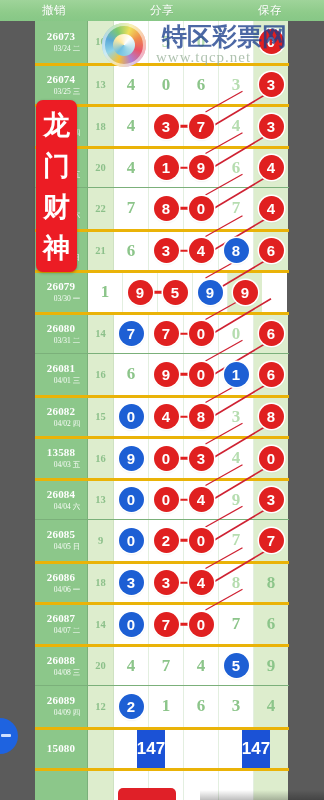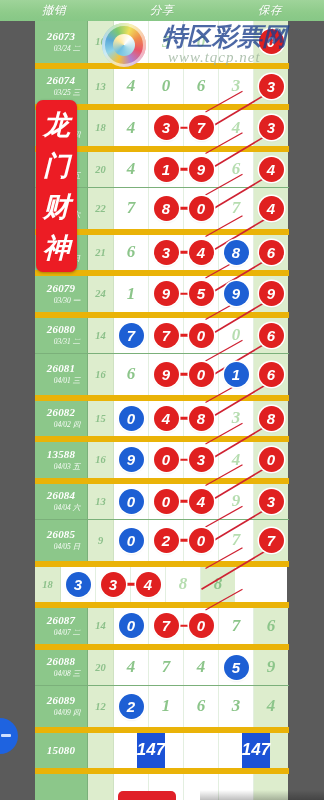--- a/index.html
+++ b/index.html
@@ -1,21 +1,21 @@
 <!DOCTYPE html>
 <html><head>
 <meta charset="utf-8">
 <style>
   * { box-sizing: border-box; margin:0; padding:0; }
   html,body {
     width:324px; height:800px; overflow:hidden;
     background:#5b5b5b;
     font-family:"Liberation Sans", sans-serif;
   }
-  #app { position:relative; width:324px; height:800px; background:#5b5b5b;font-style:italic; }
+  #app { position:relative; width:324px; height:800px; background:#5b5b5b; }
 
   
   .toolbar {
     position:absolute; top:0; left:0; width:324px; height:21px;
     background:linear-gradient(180deg,#9fd49a 0%, #8ecb8a 60%, #87c786 100%);
     display:flex; align-items:center;
   }
   .toolbar .tb {
     flex:1; text-align:center; color:#ffffff;
     font-size:11.5px; letter-spacing:.5px;
@@ -26,21 +26,21 @@
   
   .sheet {
     position:absolute; top:21px; left:35px; width:252px; height:779px;
     background:#ffffff;
   }
   .row {
     display:flex; width:254px; height:41.5px; align-items:stretch;
     position:relative;
   }
   .row.gapline { border-top:1.6px solid #7bb07a; }
-  .row:not(.gapline) { border-top:6px solid #eab308; }
+  .row:not(.gapline) { border-top:3px solid #eab308; }
   .row:first-child { border-top:none; }
 
   .c-issue {
     width:53px; background:#8cc78a; color:#ffffff;
     display:flex; flex-direction:column; align-items:center; justify-content:center;
     border-right:1px solid #7bb07a;
   }
   .c-issue .no {
     font-family:"Liberation Serif", serif;
     font-size:11px; font-weight:bold; line-height:13px;
@@ -130,21 +130,21 @@
     content:""; position:absolute; left:11px; top:11px; width:22px; height:22px;
     border-radius:50%;
     background:conic-gradient(from 40deg,#ffffff,#a6dbe9,#6fbfe0,#ffe9a0,#ffffff);
   }
   .wm .wt {
     position:absolute; left:64px; top:-2px;
     font-family:"DejaVu Sans", sans-serif; font-size:25px; font-weight:bold;
     color:rgba(26,62,140,.78); letter-spacing:0px;
   }
   .wm .wu {
-    position:absolute; left:70px; top:27px;
+    position:absolute; left:58px; top:27px;
     font-family:"Liberation Serif", serif; font-size:15px;
     color:rgba(150,175,150,.75); letter-spacing:1px;
   }
 
   
   .streak {
     position:absolute; left:4px; top:17px;
     background:#e02028; color:#ffffff; border-radius:5px;
     font-family:"DejaVu Sans", sans-serif; font-size:13px; font-weight:bold;
     padding:16px 7px; z-index:6; white-space:nowrap;
@@ -313,21 +313,20 @@
           </div>
           <div class="c-num last">
             <div class="ball red">6</div>
           </div>
         </div>
         <div class="row">
           <div class="c-issue">
             <div class="no">26079</div>
             <div class="dt">03/30 一</div>
           </div>
-          <div class="c-idx">24</div>
           <div class="c-num">
             <div class="plain">1</div>
           </div>
           <div class="c-num">
             <div class="ball red">9</div>
             <div class="dash"></div>
           </div>
           <div class="c-num">
             <div class="ball red">5</div>
           </div>
@@ -470,20 +469,24 @@
             <div class="ball red">0</div>
           </div>
           <div class="c-num">
             <div class="plain dim">7</div>
           </div>
           <div class="c-num last">
             <div class="ball red">7</div>
           </div>
         </div>
         <div class="row">
+          <div class="c-issue">
+            <div class="no">26086</div>
+            <div class="dt">04/06 一</div>
+          </div>
           <div class="c-idx">18</div>
           <div class="c-num">
             <div class="ball blue">3</div>
           </div>
           <div class="c-num">
             <div class="ball red">3</div>
             <div class="dash"></div>
           </div>
           <div class="c-num">
             <div class="ball red">4</div>

